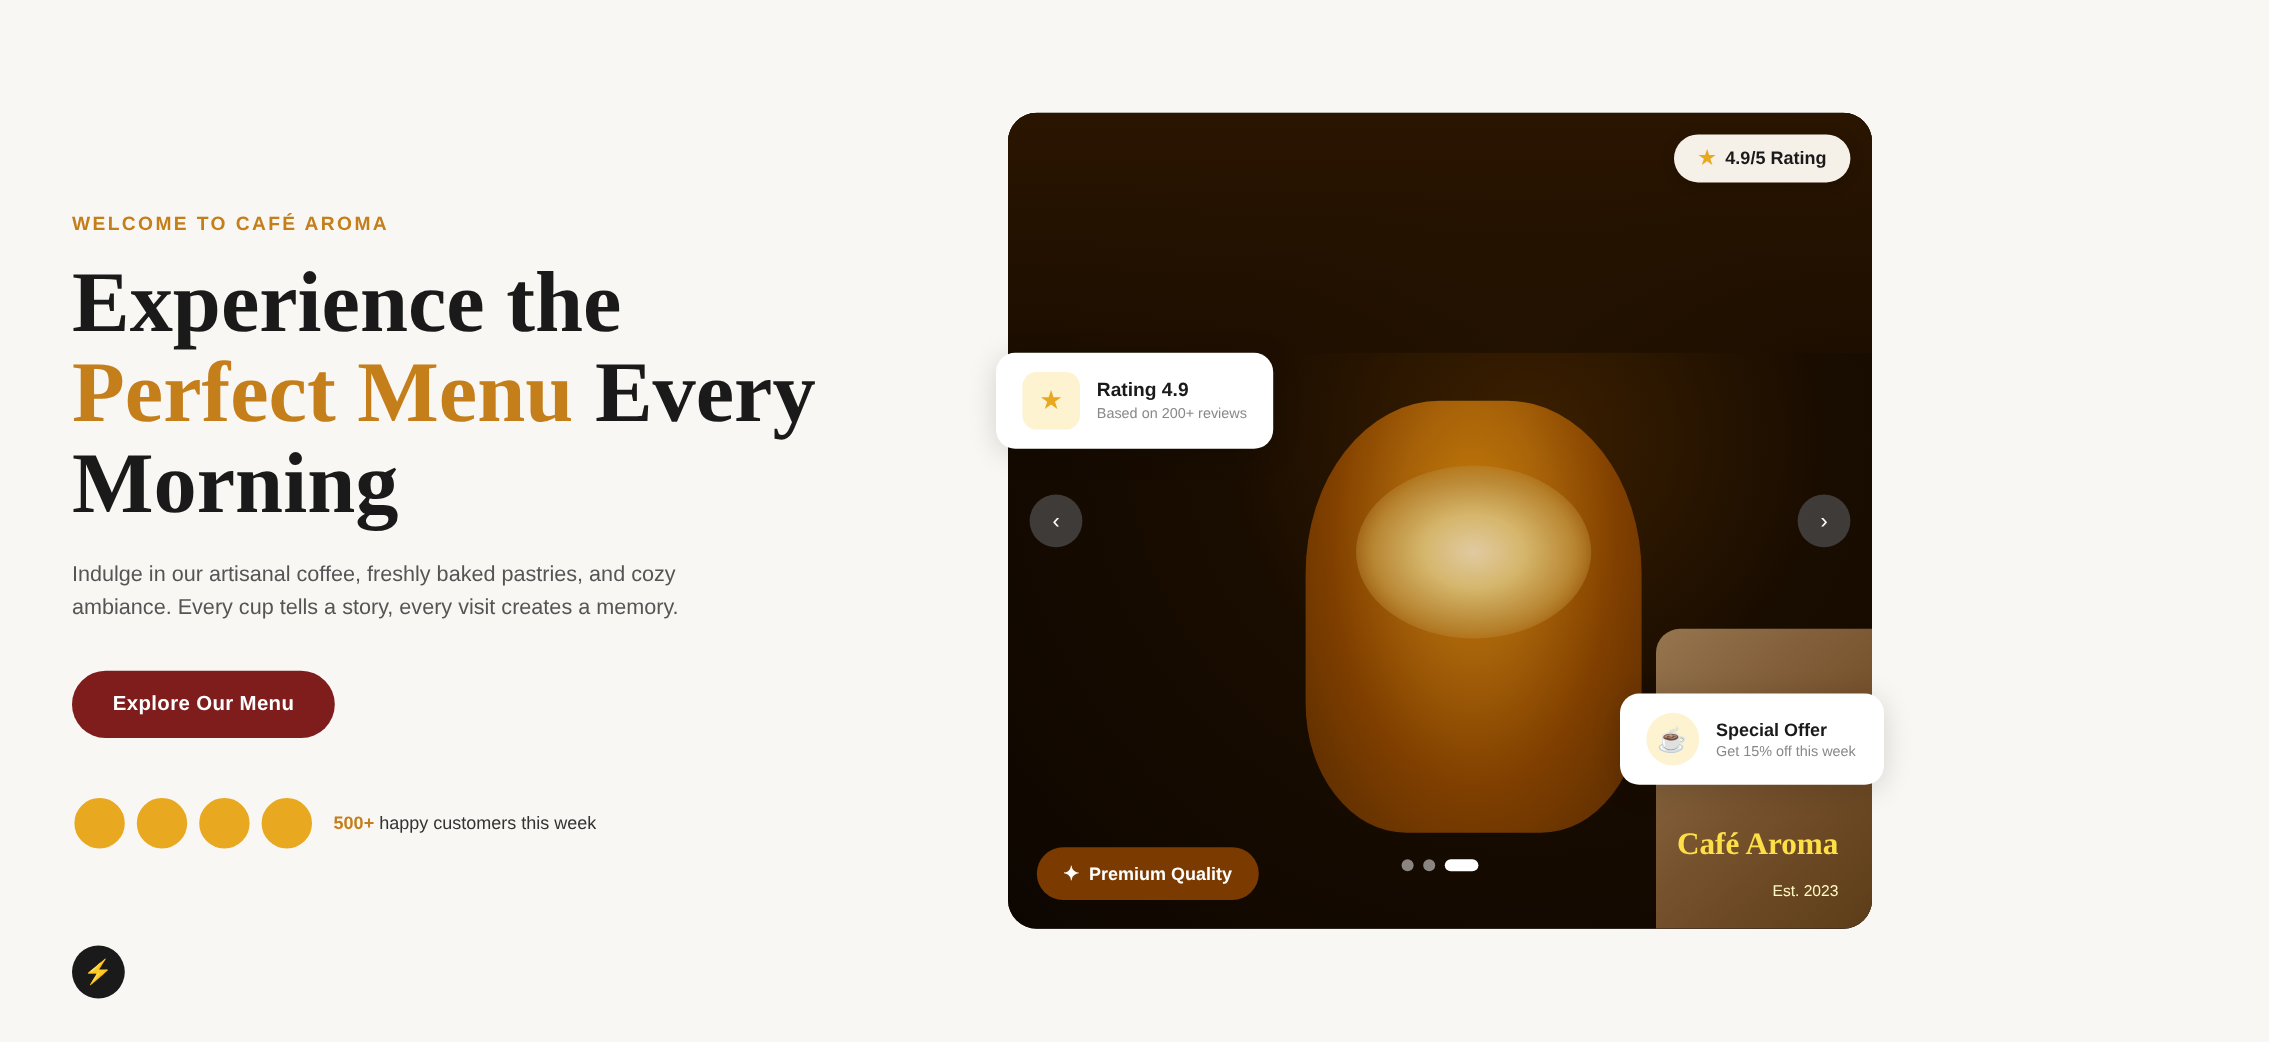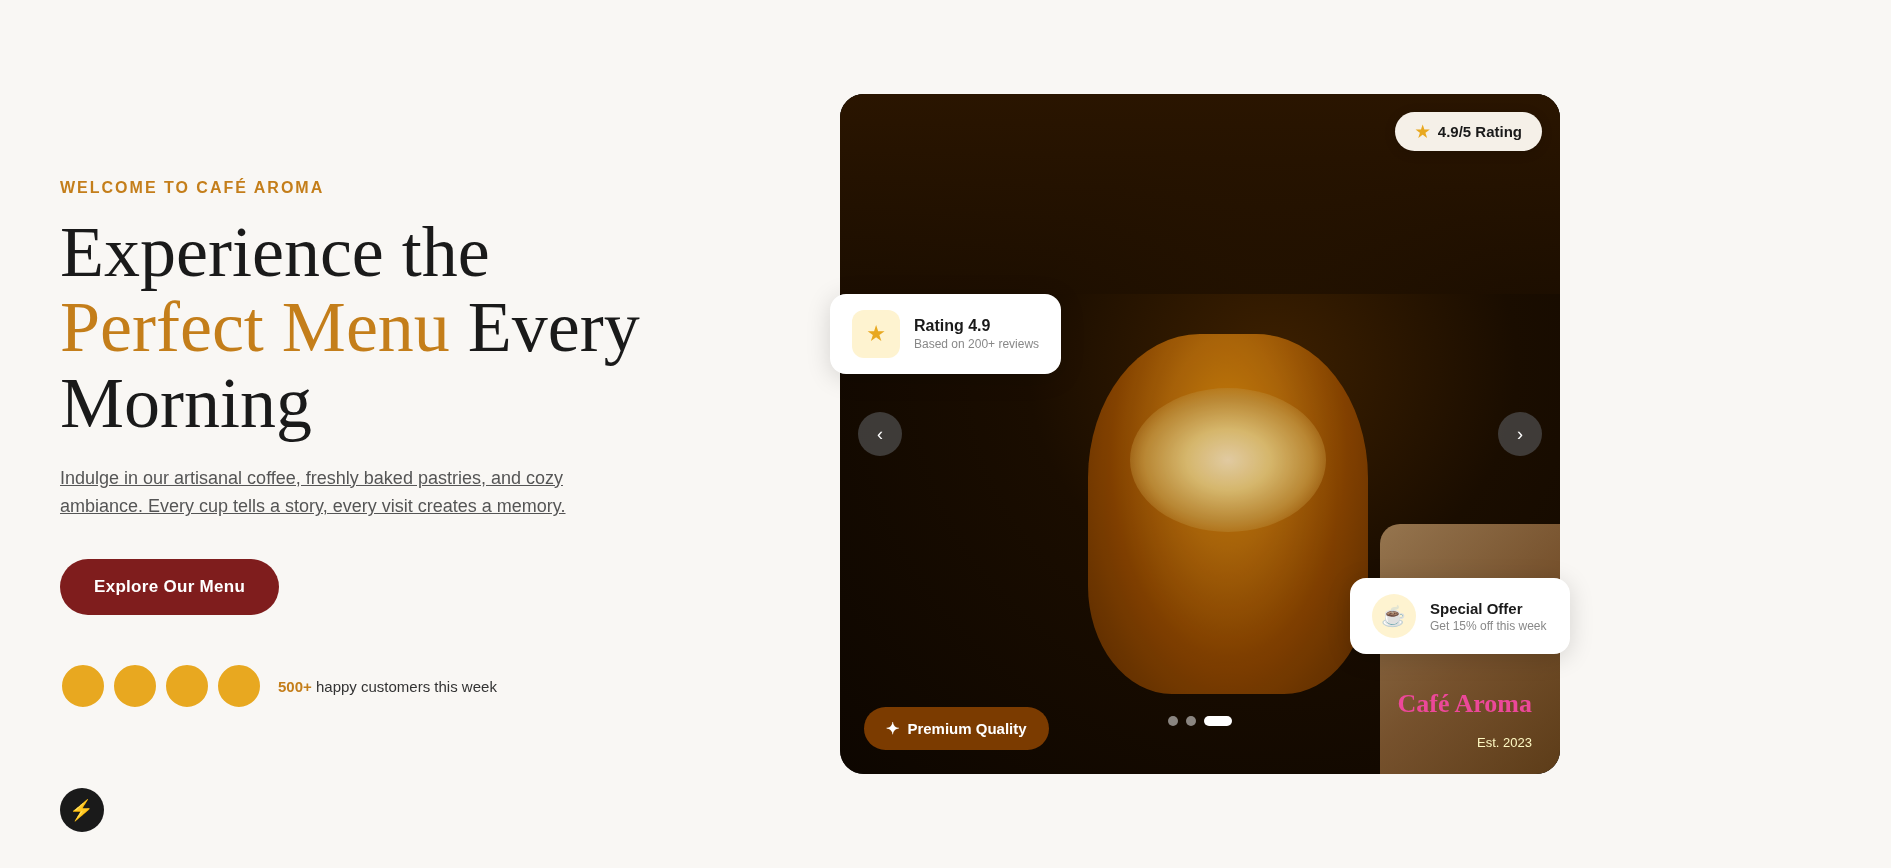--- a/index.html
+++ b/index.html
@@ -31,40 +31,39 @@
       font-size: 16px;
       font-weight: 700;
       letter-spacing: 2px;
       color: #c47e1a;
       text-transform: uppercase;
       margin-bottom: 18px;
     }
 
     .hero-headline {
       font-size: 72px;
-      font-weight: 400;
+      font-weight: 700;
       line-height: 1.05;
       color: #1a1a1a;
       margin-bottom: 22px;
       font-family: 'Georgia', serif;
     }
 
     .hero-headline .highlight {
       color: #c47e1a;
     }
 
     .hero-description {
       font-size: 18px;
       color: #555;
       line-height: 1.6;
       max-width: 560px;
       margin-bottom: 38px;
       font-family: Arial, sans-serif;
       font-weight: 400;
-      text-decoration: underline;
     }
 
     .hero-buttons {
       display: flex;
       gap: 18px;
       margin-bottom: 48px;
       align-items: center;
     }
 
     .btn-primary {
@@ -370,21 +369,21 @@
       bottom: 24px;
       right: 28px;
       z-index: 10;
       text-align: right;
     }
 
     .cafe-name-overlay .name {
       font-family: 'Georgia', serif;
       font-size: 26px;
       font-weight: 700;
-      color: #ec4899;
+      color: #fde047;
     }
 
     .cafe-name-overlay .est {
       font-family: Arial, sans-serif;
       font-size: 13px;
       color: #fef9c3;
       margin-top: 16px;
     }
 
     

